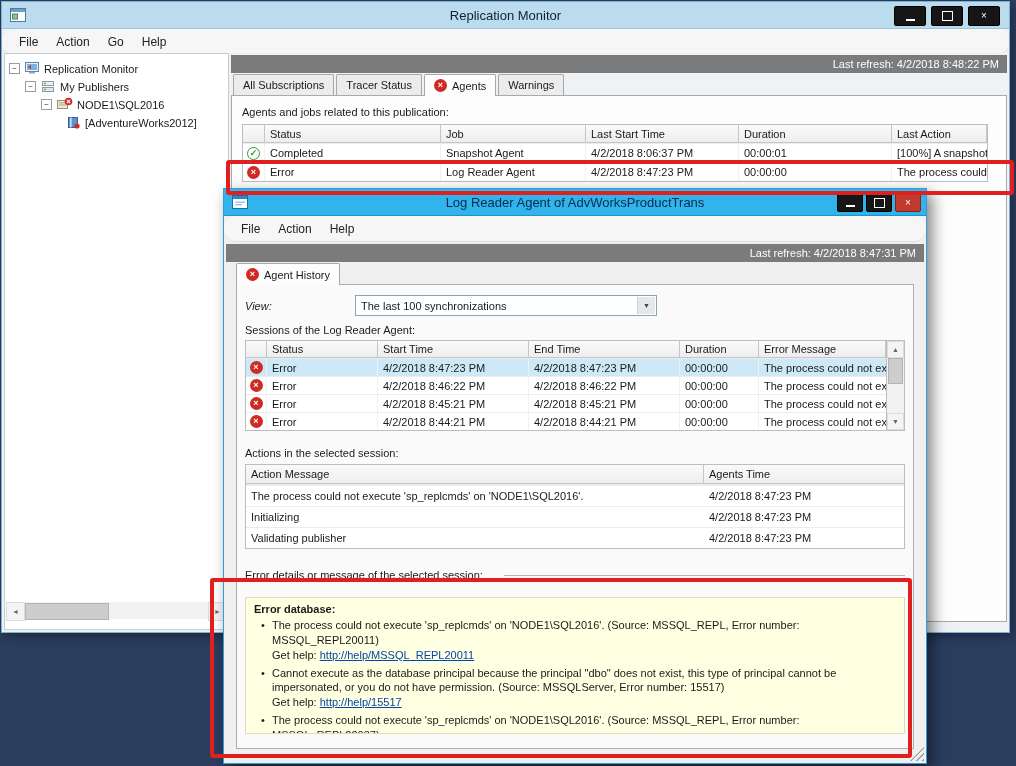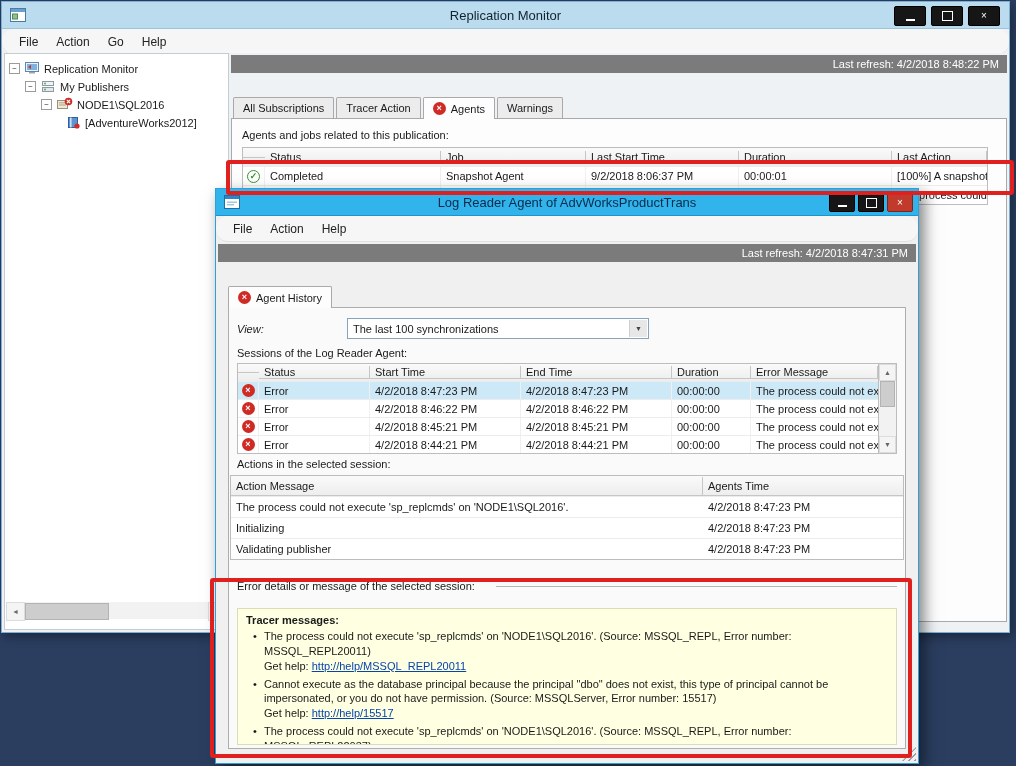--- a/index.html
+++ b/index.html
@@ -27,46 +27,46 @@
   .nicon{display:flex;align-items:center;flex:none;}
   .hscroll{position:absolute;left:1px;right:1px;bottom:10px;height:17px;background:#f2f2f2;display:flex;}
   .sbtn{width:17px;height:17px;background:#f4f4f4;border:1px solid #dcdcdc;color:#666;font-size:7px;display:flex;align-items:center;justify-content:center;flex:none;}
   .strack{flex:1;position:relative;background:#f2f2f2;}
   .sthumb{position:absolute;left:0;top:0;width:82px;height:15px;margin:1px 0;background:#cdcdcd;border:1px solid #b3b3b3;}
   .vthumb{width:13px;height:24px;margin:0 1px;background:#cdcdcd;border:1px solid #b3b3b3;}
 
   
   .rcontent{flex:1;margin-left:2px;display:flex;flex-direction:column;min-width:0;}
   .refreshbar{height:18px;background:#7b7b7b;color:#fff;display:flex;align-items:center;justify-content:flex-end;padding:0 8px;margin-top:2px;flex:none;}
-  .tabstrip{display:flex;align-items:flex-end;margin:24px 0 0 2px;height:21px;flex:none;}
+  .tabstrip{display:flex;align-items:flex-end;margin:1px 0 0 2px;height:21px;flex:none;}
   .tab{height:20px;padding:0 9px;display:flex;align-items:center;gap:5px;background:#ececec;border:1px solid #a9a9a9;border-bottom:none;margin-right:2px;border-radius:2px 2px 0 0;position:relative;}
   .tab.sel{background:#fdfdfd;height:21px;margin-bottom:-1px;z-index:3;}
   .panel{flex:1;background:#fdfdfd;border:1px solid #a9a9a9;margin-bottom:8px;position:relative;z-index:1;min-height:0;}
   .plabel{margin:10px 0 6px 10px;}
 
   
   .tbl{background:#fff;border:1px solid #bdbdbd;}
   .trow{display:flex;align-items:stretch;}
   .trow + .trow{border-top:1px solid #ececec;}
   .tc{display:flex;align-items:center;padding:0 5px;border-right:1px solid #f0f0f0;white-space:nowrap;overflow:hidden;}
-  .th{background:linear-gradient(#fafafa,#ededed);align-items:center;}
+  .th{background:linear-gradient(#fafafa,#ededed);}
   .th .tc{border-right:1px solid #c6c6c6;border-bottom:1px solid #c6c6c6;}
   .tc.ic{justify-content:center;padding:0;flex:none;}
   .last{border-right:none;flex:1;}
 
   .atbl{margin-left:10px;width:744px;}
   .atbl .trow{height:18px;}
   .a0{width:21px;} .a1{width:165px;} .a2{width:134px;} .a3{width:142px;} .a4{width:142px;}
 
   
   .ic-err{width:13px;height:13px;border-radius:50%;background:#cf2b24;color:#fff;font-size:9px;font-weight:bold;display:flex;align-items:center;justify-content:center;line-height:1;flex:none;}
   .ic-ok{width:13px;height:13px;border-radius:50%;background:#fff;border:1px solid #35952f;color:#2f8f2a;font-size:9px;font-weight:bold;display:flex;align-items:center;justify-content:center;line-height:1;flex:none;box-sizing:border-box;}
 
   
-  .dlg{position:absolute;left:215px;top:188px;width:702px;height:574px;background:#f0f0f0;border:1px solid #2f9fd8;box-shadow:5px 6px 14px rgba(0,0,0,.5);z-index:10;display:flex;flex-direction:column;}
+  .dlg{position:absolute;left:223px;top:188px;width:702px;height:574px;background:#f0f0f0;border:1px solid #2f9fd8;box-shadow:5px 6px 14px rgba(0,0,0,.5);z-index:10;display:flex;flex-direction:column;}
   .dtitle{background:#31b4ec;border-bottom:1px solid #1d95c9;flex:none;}
   .dtitle .ttext{color:#0a2b4a;}
   .dcaps{right:5px;top:4px;gap:3px;}
   .dcap{width:24px;height:17px;}
   .dmenu{flex:none;}
   .drefresh{margin:2px 2px 0;flex:none;text-align:center;}
   .dtabstrip{margin-left:12px;}
   .dpanel{flex:1;margin:0 12px 14px;border:1px solid #adadad;background:#fafafa;position:relative;min-height:0;z-index:1;}
   .viewrow{display:flex;align-items:center;margin:10px 0 0 8px;}
   .viewlabel{width:110px;font-style:italic;}
@@ -74,21 +74,21 @@
   .combo-btn{position:absolute;right:1px;top:1px;bottom:1px;width:17px;background:#e7e7e7;border-left:1px solid #cfcfcf;display:flex;align-items:center;justify-content:center;font-size:7px;color:#444;}
   .slabel{margin:8px 0 4px 8px;}
   .sess-wrap{display:flex;margin:0 8px;}
   .stbl{flex:1;min-width:0;}
   .stbl .trow{height:17px;}
   .s0{width:20px;} .s1{width:100px;} .s2{width:140px;} .s3{width:140px;} .s4{width:68px;}
   .trow.selrow{background:#cde8f7;}
   .vscroll{width:17px;flex:none;border:1px solid #bdbdbd;border-left:none;background:#f2f2f2;display:flex;flex-direction:column;align-items:center;}
   .vscroll .sbtn{border:1px solid #dcdcdc;width:15px;height:15px;}
   .vtrack{flex:1;width:17px;display:flex;justify-content:center;}
-  .acttbl{margin:5px 1px 0;}
+  .acttbl{margin:5px 8px 0;}
   .acttbl .trow{height:20px;}
   .acttbl .th .tc{height:18px;}
   .t1{width:190px;}
   .grouprow{display:flex;align-items:center;gap:21px;margin:20px 8px 16px;}
   .groupline{flex:1;border-top:1px solid #b5b5b5;height:0;}
   .errbox{margin:6px 8px 0;height:137px;background:#ffffe1;border:1px solid #ddddb5;padding:5px 8px;overflow:hidden;box-sizing:border-box;}
   .errhead{font-weight:bold;margin-bottom:3px;}
   .erritem{display:flex;margin-bottom:3px;line-height:1.35;}
   .erritem .b{width:18px;text-align:center;flex:none;}
   .erritem .t{flex:1;min-width:0;}
@@ -206,21 +206,21 @@
 
       <div class="rcontent">
         <div class="refreshbar">
           <span>Last refresh: 4/2/2018 8:48:22 PM</span>
         </div>
         <div class="tabstrip">
           <div class="tab">
               <span>All Subscriptions</span>
             </div>
           <div class="tab">
-              <span>Tracer Action</span>
+              <span>Tracer Status</span>
             </div>
           <div class="tab sel">
             <span class="ic-err">
                 <span>×</span>
               </span>
             <span>Agents</span>
           </div>
           <div class="tab">
               <span>Warnings</span>
             </div>
@@ -237,21 +237,21 @@
               <div class="tc last">Last Action</div>
             </div>
             <div class="trow">
               <div class="tc ic a0">
                   <span class="ic-ok">
                     <span>✓</span>
                   </span>
                 </div>
               <div class="tc a1">Completed</div>
               <div class="tc a2">Snapshot Agent</div>
-              <div class="tc a3">9/2/2018 8:06:37 PM</div>
+              <div class="tc a3">4/2/2018 8:06:37 PM</div>
               <div class="tc a4">00:00:01</div>
               <div class="tc last">[100%] A snapshot of 1 a...</div>
             </div>
             <div class="trow">
               <div class="tc ic a0">
                   <span class="ic-err">
                     <span>×</span>
                   </span>
                 </div>
               <div class="tc a1">Error</div>
@@ -389,21 +389,21 @@
             </div>
           <div class="vtrack">
               <div class="vthumb"></div>
             </div>
           <div class="sbtn">
               <span>▼</span>
             </div>
         </div>
       </div>
 
-      <div class="slabel" style="margin-top:4px">Actions in the selected session:</div>
+      <div class="slabel" style="margin-top:16px">Actions in the selected session:</div>
 
       <div class="tbl acttbl">
         <div class="trow th">
           <div class="tc last">Action Message</div>
           <div class="tc t1" style="border-right:none">Agents Time</div>
         </div>
         <div class="trow">
           <div class="tc last">The process could not execute 'sp_replcmds' on 'NODE1\SQL2016'.</div>
           <div class="tc t1" style="border-right:none">4/2/2018 8:47:23 PM</div>
         </div>
@@ -416,21 +416,21 @@
           <div class="tc t1" style="border-right:none">4/2/2018 8:47:23 PM</div>
         </div>
       </div>
 
       <div class="grouprow">
         <span>Error details or message of the selected session:</span>
         <span class="groupline"></span>
       </div>
 
       <div class="errbox">
-        <div class="errhead">Tracer messages:</div>
+        <div class="errhead">Error database:</div>
         <div class="erritem">
           <span class="b">•</span>
           <span class="t"><span>The process could not execute 'sp_replcmds' on 'NODE1\SQL2016'. (Source: MSSQL_REPL, Error number: MSSQL_REPL20011)</span><br>
             <span>Get help:</span>
             <a class="help">http://help/MSSQL_REPL20011</a>
           </span>
         </div>
         <div class="erritem">
           <span class="b">•</span>
           <span class="t"><span>Cannot execute as the database principal because the principal "dbo" does not exist, this type of principal cannot be impersonated, or you do not have permission. (Source: MSSQLServer, Error number: 15517)</span><br>

